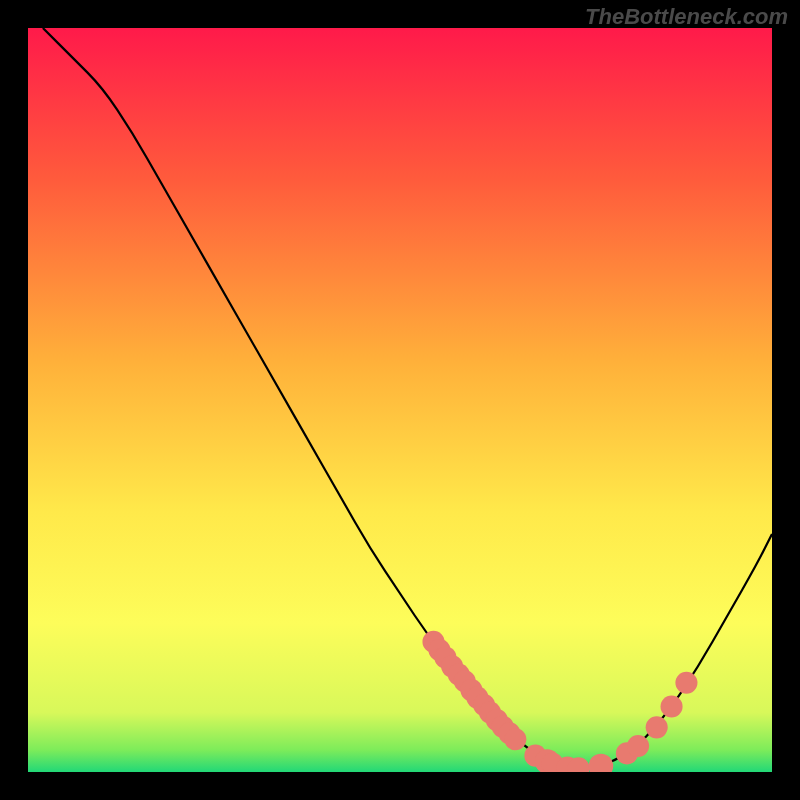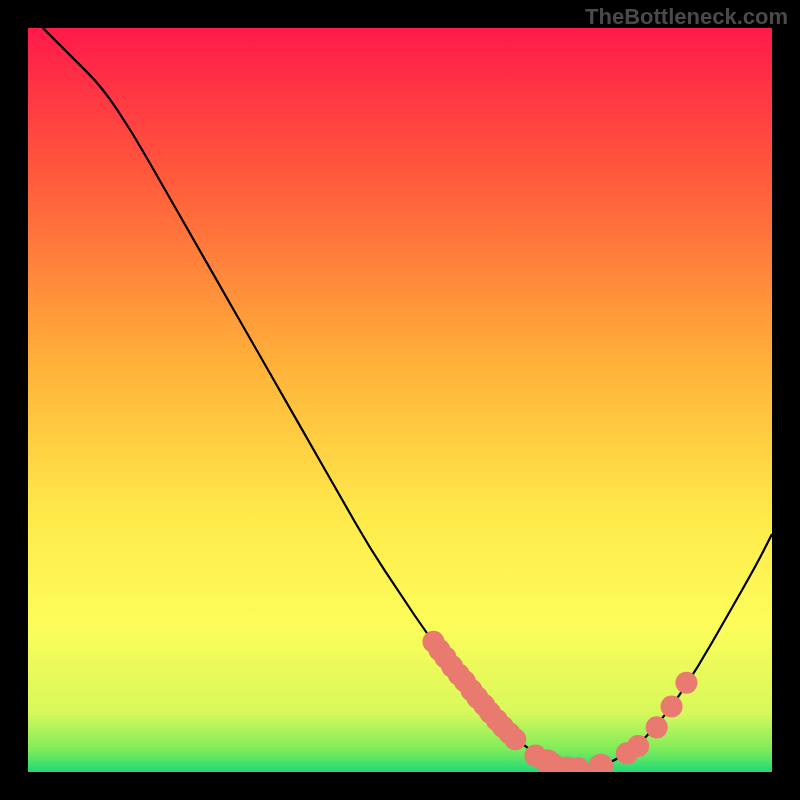--- a/index.html
+++ b/index.html
@@ -9,20 +9,21 @@
     width: 800px;
     height: 800px;
     overflow: hidden;
     font-family: Arial, Helvetica, sans-serif;
   }
   .outer {
     width: 800px;
     height: 800px;
     background: #000;
     position: relative;
+    font-style: italic;
   }
   .watermark {
     position: absolute;
     top: 4px;
     right: 12px;
     color: #4a4a4a;
     font-size: 22px;
     font-weight: bold;
     z-index: 10;
   }

